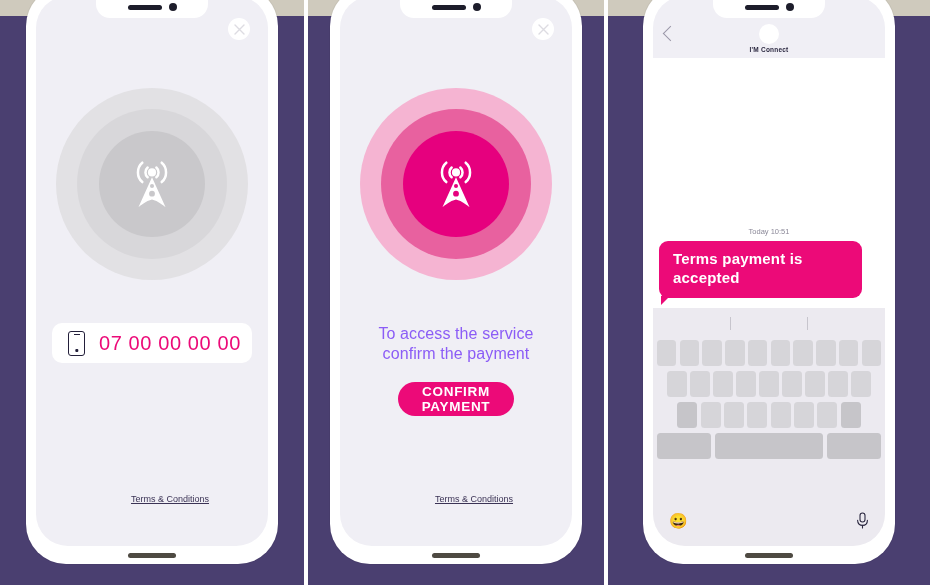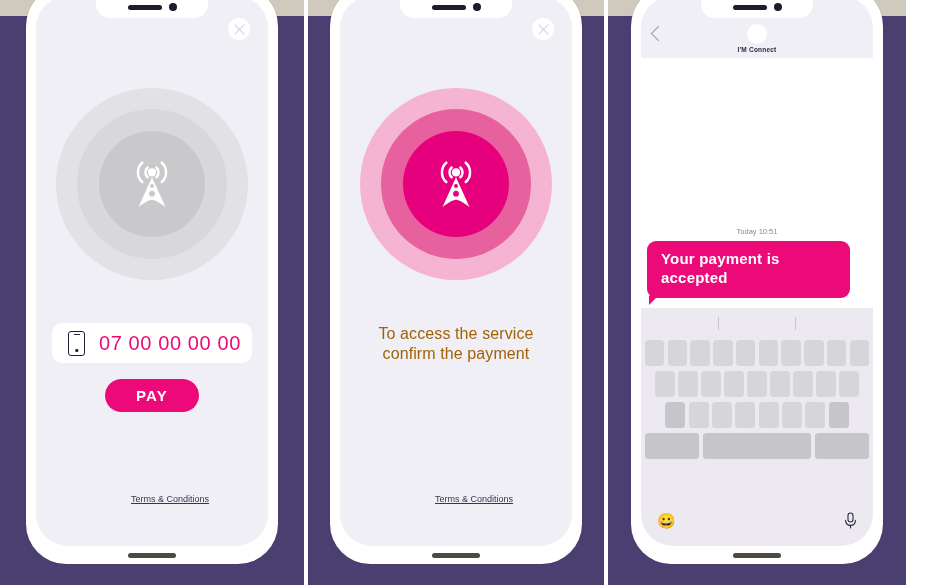--- a/index.html
+++ b/index.html
@@ -9,21 +9,21 @@
     font-family:"Liberation Sans", sans-serif;
     overflow:hidden;
   }
   .stage{position:relative;width:950px;height:585px;display:flex;}
 
   
   .panel{position:relative;overflow:hidden;background:#4a3f70;}
   .panel.p1{width:304px;}
   .gap{width:4px;background:#ffffff;}
   .panel.p2{width:296px;}
-  .panel.p3{width:298px;}
+  .panel.p3{width:298px;padding-left:24px;}
 
   
   .beige-strip{
     position:absolute;top:0;left:0;right:0;height:16px;
     background:#cfcabd;
   }
   .beige-strip:after{
     content:"";position:absolute;left:50%;transform:translateX(-50%);
     top:0;width:120px;height:4px;background:#4a3f70;
   }
@@ -118,21 +118,21 @@
     cursor:pointer;
   }
   .terms{
     position:absolute;left:0;right:0;bottom:42px;text-align:center;
     font-size:9px;color:#3b3355;text-decoration:underline;cursor:pointer;margin-left:36px;
   }
 
   
   .s2-title{
     position:absolute;left:0;right:0;top:328px;text-align:center;
-    font-size:16px;color:#a16207;line-height:1.28;letter-spacing:0.1px;
+    font-size:16px;color:#8b5cf6;line-height:1.28;letter-spacing:0.1px;
   }
   .confirm-btn{
     position:absolute;left:50%;transform:translateX(-50%);top:386px;
     padding:0 22px;height:34px;border:none;border-radius:18px;
     background:#ec0a78;color:#ffffff;
     font-family:"Liberation Sans", sans-serif;
     font-size:13.5px;font-weight:bold;letter-spacing:0.7px;
     cursor:pointer;
   }
 
@@ -248,21 +248,20 @@
             </div>
           </div>
         </div>
 
 
         <div class="phone-field">
           <span class="mini-phone"></span>
           <span class="phone-value">07 00 00 00 00</span>
         </div>
 
-        <button class="pay-btn">PAY</button>
 
         <div class="terms">Terms &amp; Conditions</div>
       </div>
       <div class="home-bar"></div>
     </div>
   </div>
 
   <div class="gap"></div>
 
   <div class="panel p2">
@@ -300,20 +299,21 @@
               </span>
             </div>
           </div>
         </div>
 
         <div class="s2-title">
           <div>To access the service</div>
           <div>confirm the payment</div>
         </div>
 
+        <button class="confirm-btn">CONFIRM PAYMENT</button>
 
         <div class="terms">Terms &amp; Conditions</div>
       </div>
       <div class="home-bar"></div>
     </div>
   </div>
 
   <div class="gap"></div>
 
   <div class="panel p3">
@@ -327,21 +327,21 @@
           <span class="speaker"></span>
           <span class="cam"></span>
         </div>
 
         <div class="back-chevron"></div>
         <div class="avatar"></div>
         <div class="contact-name">I'M Connect</div>
 
         <div class="msg-body">
           <div class="msg-time">Today 10:51</div>
-          <div class="bubble">Your payment is accepted</div>
+          <div class="bubble">Terms payment is accepted</div>
         </div>
 
         <div class="keyboard">
           <div class="kb-suggest">
             <span class="slot"></span>
             <span class="sep"></span>
             <span class="slot"></span>
             <span class="sep"></span>
             <span class="slot"></span>
           </div>

